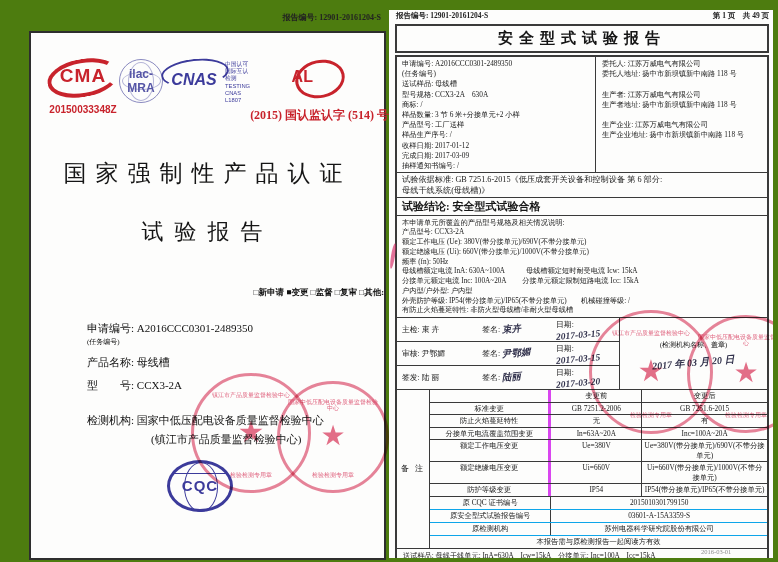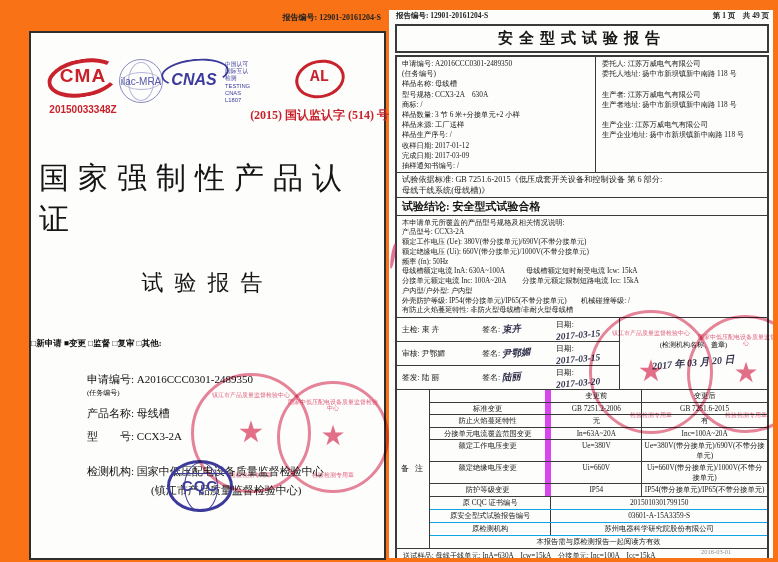--- a/index.html
+++ b/index.html
@@ -1,16 +1,16 @@
 <!DOCTYPE html>
 <html><head>
 <meta charset="utf-8">
 <style>
   html,body{margin:0;padding:0;background:#ffffff;}
-  .canvas{position:relative;width:778px;height:562px;background:#f97316;overflow:hidden;
+  .canvas{position:relative;width:778px;height:562px;background:#4d7c0f;overflow:hidden;
           font-family:"Liberation Serif","DejaVu Serif",serif;color:#1c1c1c;}
 
   
   .lp-report-no{position:absolute;left:29px;top:12px;width:352px;text-align:right;
                 font-size:8px;font-weight:bold;color:#222;}
   .left-page{position:absolute;left:29px;top:31px;width:353px;height:525px;
              border:2px solid #2e2e2e;background:#fdfdfc;}
   .logos-row{display:flex;justify-content:space-between;align-items:flex-start;
              margin:26px 14px 0 16px;}
   .logo-col{text-align:center;}
@@ -20,38 +20,38 @@
   .cma-letters{position:absolute;left:0;right:0;top:6px;font-weight:bold;font-size:19px;
                color:#c8232c;letter-spacing:1px;font-family:"Liberation Sans",sans-serif;}
   .cma-number{margin-top:7px;color:#c8232c;font-weight:bold;font-size:10px;
               font-family:"Liberation Sans",sans-serif;}
   .ilac-globe{position:relative;width:42px;height:42px;border:1.5px solid #8a8ac0;border-radius:50%;
               margin:0 auto;display:flex;align-items:center;justify-content:center;}
   .ilac-globe::before{content:"";position:absolute;left:8px;top:2px;width:24px;height:37px;
               border:1px solid #b5b5d8;border-radius:50%;}
   .ilac-globe::after{content:"";position:absolute;left:2px;top:12px;width:37px;height:16px;
               border:1px solid #b5b5d8;border-radius:50%;}
-  .ilac-text{position:relative;z-index:2;font-weight:normal;font-size:10px;color:#5656a6;
+  .ilac-text{position:relative;z-index:2;font-weight:bold;font-size:12px;color:#5656a6;
              font-family:"Liberation Sans",sans-serif;}
   .cnas-mark{position:relative;width:62px;height:34px;margin-top:4px;}
   .cnas-swoosh{position:absolute;left:-2px;top:-4px;width:64px;height:24px;border:2.5px solid #3c3b9b;
                border-radius:50%;border-bottom-color:transparent;transform:rotate(-6deg);}
   .cnas-letters{position:absolute;left:0;right:0;top:8px;text-align:center;font-weight:bold;
                 font-style:italic;font-size:16px;color:#3c3b9b;font-family:"Liberation Sans",sans-serif;}
   .cnas-caption{margin-top:2px;text-align:left;color:#3c3b9b;font-size:5.8px;line-height:1.25;
                 font-family:"Liberation Sans",sans-serif;}
   .al-mark{position:relative;width:56px;height:40px;margin:0 auto;}
   .al-oval{position:absolute;inset:1px 3px;border:3.5px solid #c8232c;border-radius:50%;
            transform:rotate(-12deg);}
-  .al-letters{position:absolute;left:0;right:0;top:9px;text-align:center;font-weight:bold;
-              font-size:16px;color:#c8232c;font-family:Liberation Mono, monospace;}
+  .al-letters{position:absolute;left:0;right:0;top:9px;text-align:left;font-weight:bold;
+              font-size:16px;color:#c8232c;font-family:Liberation Sans, sans-serif;}
   .al-caption{margin-top:8px;color:#c8232c;font-weight:bold;font-size:12px;white-space:nowrap;}
-  .lp-title1{margin-top:34px;font-size:30px;letter-spacing:9px;color:#151515;padding-left:8px;}
+  .lp-title1{margin-top:34px;text-align:center;font-size:23px;letter-spacing:9px;color:#151515;}
   .lp-title2{margin-top:28px;text-align:center;font-size:22px;letter-spacing:11px;color:#151515;}
-  .lp-checkboxes{margin-top:40px;text-align:left;font-size:8.5px;font-weight:bold;color:#111;}
+  .lp-checkboxes{margin-top:40px;text-align:right;font-size:8.5px;font-weight:bold;color:#111;}
   .lp-fields{margin:22px 0 0 56px;font-size:11px;color:#111;}
   .fld{margin-top:8px;white-space:pre-wrap;}
   .fld-note{font-size:7px;margin-top:1px;}
   .fld-agency2{margin-top:4px;margin-left:64px;}
   .cqc-mark{position:absolute;left:136px;top:427px;width:66px;height:52px;}
   .cqc-oval{position:absolute;inset:0;border:3px solid #3c3b9b;border-radius:50%;}
   .cqc-oval::before{content:"";position:absolute;left:14px;top:-1px;width:32px;height:48px;
                     border:1.5px solid #3c3b9b;border-radius:50%;}
   .cqc-oval::after{content:"";position:absolute;left:2px;top:10px;right:2px;border-top:1.5px solid #3c3b9b;}
   .cqc-letters{position:absolute;left:0;right:0;top:17px;text-align:center;background:transparent;
@@ -96,21 +96,21 @@
   .hand{display:inline-block;font-style:italic;transform:rotate(-5deg);color:#33334d;
         font-size:9.5px;font-weight:600;}
   .org-cell{border-left:1px solid #3a3a3a;position:relative;text-align:center;}
   .org-note{margin-top:22px;font-size:7px;}
   .org-date{margin-top:6px;}
   .remark{display:grid;grid-template-columns:32px 1fr;border-bottom:1px solid #3a3a3a;}
   .remark-label{display:flex;align-items:center;justify-content:center;font-size:8px;letter-spacing:2px;}
   .change-table{border-left:1px solid #3a3a3a;}
   .crow{display:grid;grid-template-columns:36% 27% 37%;border-bottom:1px solid #3a3a3a;}
   .crow > div{padding:1px 2px;text-align:center;line-height:1.3;min-height:9.5px;}
-  .crow > div:nth-child(1){border-right:6px solid #d946ef;}
+  .crow > div:nth-child(1){border-right:3px solid #d946ef;}
   .crow > div:nth-child(2){border-right:1px solid #3a3a3a;}
   .srow{display:grid;grid-template-columns:36% 64%;border-bottom:1px solid #0ea5e9;}
   .srow > div{padding:1px 2px;text-align:center;min-height:9.5px;}
   .srow > div:nth-child(1){border-right:1px solid #3a3a3a;}
   .tbl-footer{text-align:center;padding:1px 2px;}
   .notes-block{padding:2px 6px 3px 6px;}
   .note-line{font-size:7.2px;line-height:1.4;white-space:pre-wrap;}
   .rp-footer-date{position:absolute;left:312px;top:538px;font-size:6.5px;color:#8d8d8d;}
 </style>
 </head>
@@ -194,25 +194,25 @@
       <span class="rp-page-info">第 1 页　共 49 页</span>
     </div>
     <div class="rp-title-box">安全型式试验报告</div>
 
     <div class="doc-table">
 
       <div class="info-grid">
         <div class="info-left">
             <div class="tline">申请编号: A2016CCC0301-2489350</div>
             <div class="tline">(任务编号)</div>
-            <div class="tline">样品名称: 母线槽</div>
+            <div class="tline">送试样品: 母线槽</div>
             <div class="tline">型号规格: CCX3-2A　630A</div>
             <div class="tline">商标: /</div>
             <div class="tline">样品数量: 3 节 6 米+分接单元+2 小样</div>
-            <div class="tline">样品来源: 工厂送样</div>
+            <div class="tline">产品型号: 工厂送样</div>
             <div class="tline">样品生产序号: /</div>
             <div class="tline">收样日期: 2017-01-12</div>
             <div class="tline">完成日期: 2017-03-09</div>
             <div class="tline">抽样通知书编号: /</div>
           </div>
         <div class="info-right">
             <div class="tline">委托人: 江苏万威电气有限公司</div>
             <div class="tline">委托人地址: 扬中市新坝镇新中南路 118 号</div>
             <div class="tline"></div>
             <div class="tline">生产者: 江苏万威电气有限公司</div>

